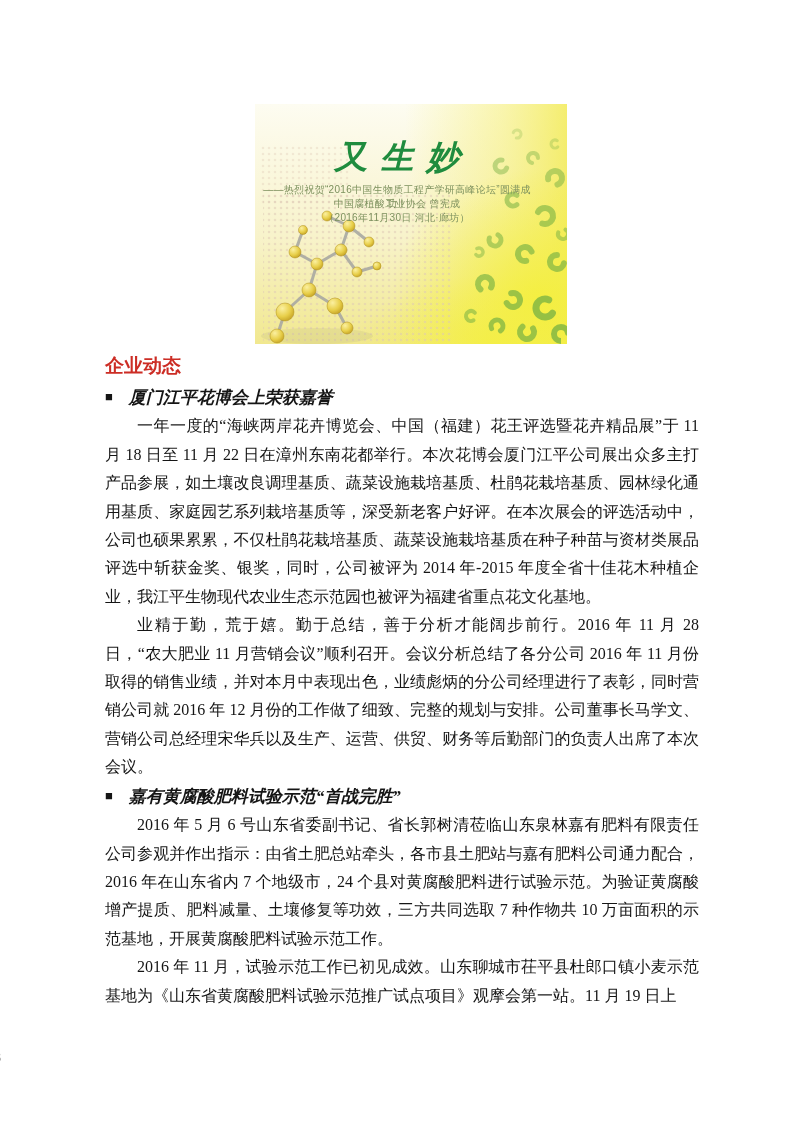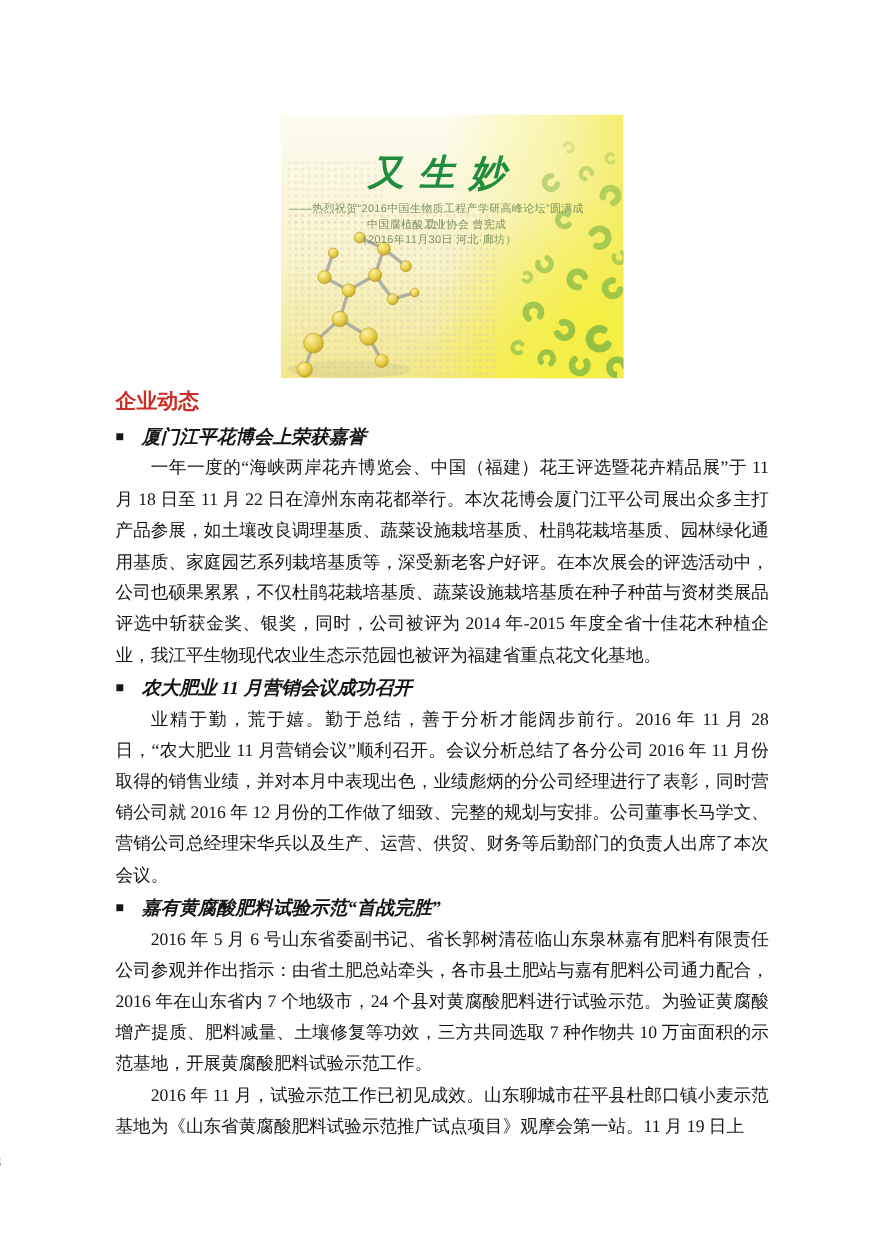--- a/index.html
+++ b/index.html
@@ -165,23 +165,20 @@
     <h2 class="sec-title">企业动态</h2>
 
     <div class="article">
       <h3 class="a-title">
         <span class="bullet">■</span><span>厦门江平花博会上荣获嘉誉</span>
       </h3>
       <p class="para">一年一度的“海峡两岸花卉博览会、中国（福建）花王评选暨花卉精品展”于 11 月 18 日至 11 月 22 日在漳州东南花都举行。本次花博会厦门江平公司展出众多主打产品参展，如土壤改良调理基质、蔬菜设施栽培基质、杜鹃花栽培基质、园林绿化通用基质、家庭园艺系列栽培基质等，深受新老客户好评。在本次展会的评选活动中，公司也硕果累累，不仅杜鹃花栽培基质、蔬菜设施栽培基质在种子种苗与资材类展品评选中斩获金奖、银奖，同时，公司被评为 2014 年-2015 年度全省十佳花木种植企业，我江平生物现代农业生态示范园也被评为福建省重点花文化基地。</p>
     </div>
 
     <div class="article">
-      <h3 class="a-title">
-        <span class="bullet">■</span><span>农大肥业 11 月营销会议成功召开</span>
-      </h3>
       <p class="para">业精于勤，荒于嬉。勤于总结，善于分析才能阔步前行。2016 年 11 月 28 日，“农大肥业 11 月营销会议”顺利召开。会议分析总结了各分公司 2016 年 11 月份取得的销售业绩，并对本月中表现出色，业绩彪炳的分公司经理进行了表彰，同时营销公司就 2016 年 12 月份的工作做了细致、完整的规划与安排。公司董事长马学文、营销公司总经理宋华兵以及生产、运营、供贸、财务等后勤部门的负责人出席了本次会议。</p>
     </div>
 
     <div class="article">
       <h3 class="a-title">
         <span class="bullet">■</span><span>嘉有黄腐酸肥料试验示范“首战完胜”</span>
       </h3>
       <p class="para">2016 年 5 月 6 号山东省委副书记、省长郭树清莅临山东泉林嘉有肥料有限责任公司参观并作出指示：由省土肥总站牵头，各市县土肥站与嘉有肥料公司通力配合，2016 年在山东省内 7 个地级市，24 个县对黄腐酸肥料进行试验示范。为验证黄腐酸增产提质、肥料减量、土壤修复等功效，三方共同选取 7 种作物共 10 万亩面积的示范基地，开展黄腐酸肥料试验示范工作。</p>
       <p class="para">2016 年 11 月，试验示范工作已初见成效。山东聊城市茌平县杜郎口镇小麦示范基地为《山东省黄腐酸肥料试验示范推广试点项目》观摩会第一站。11 月 19 日上</p>
     </div>

